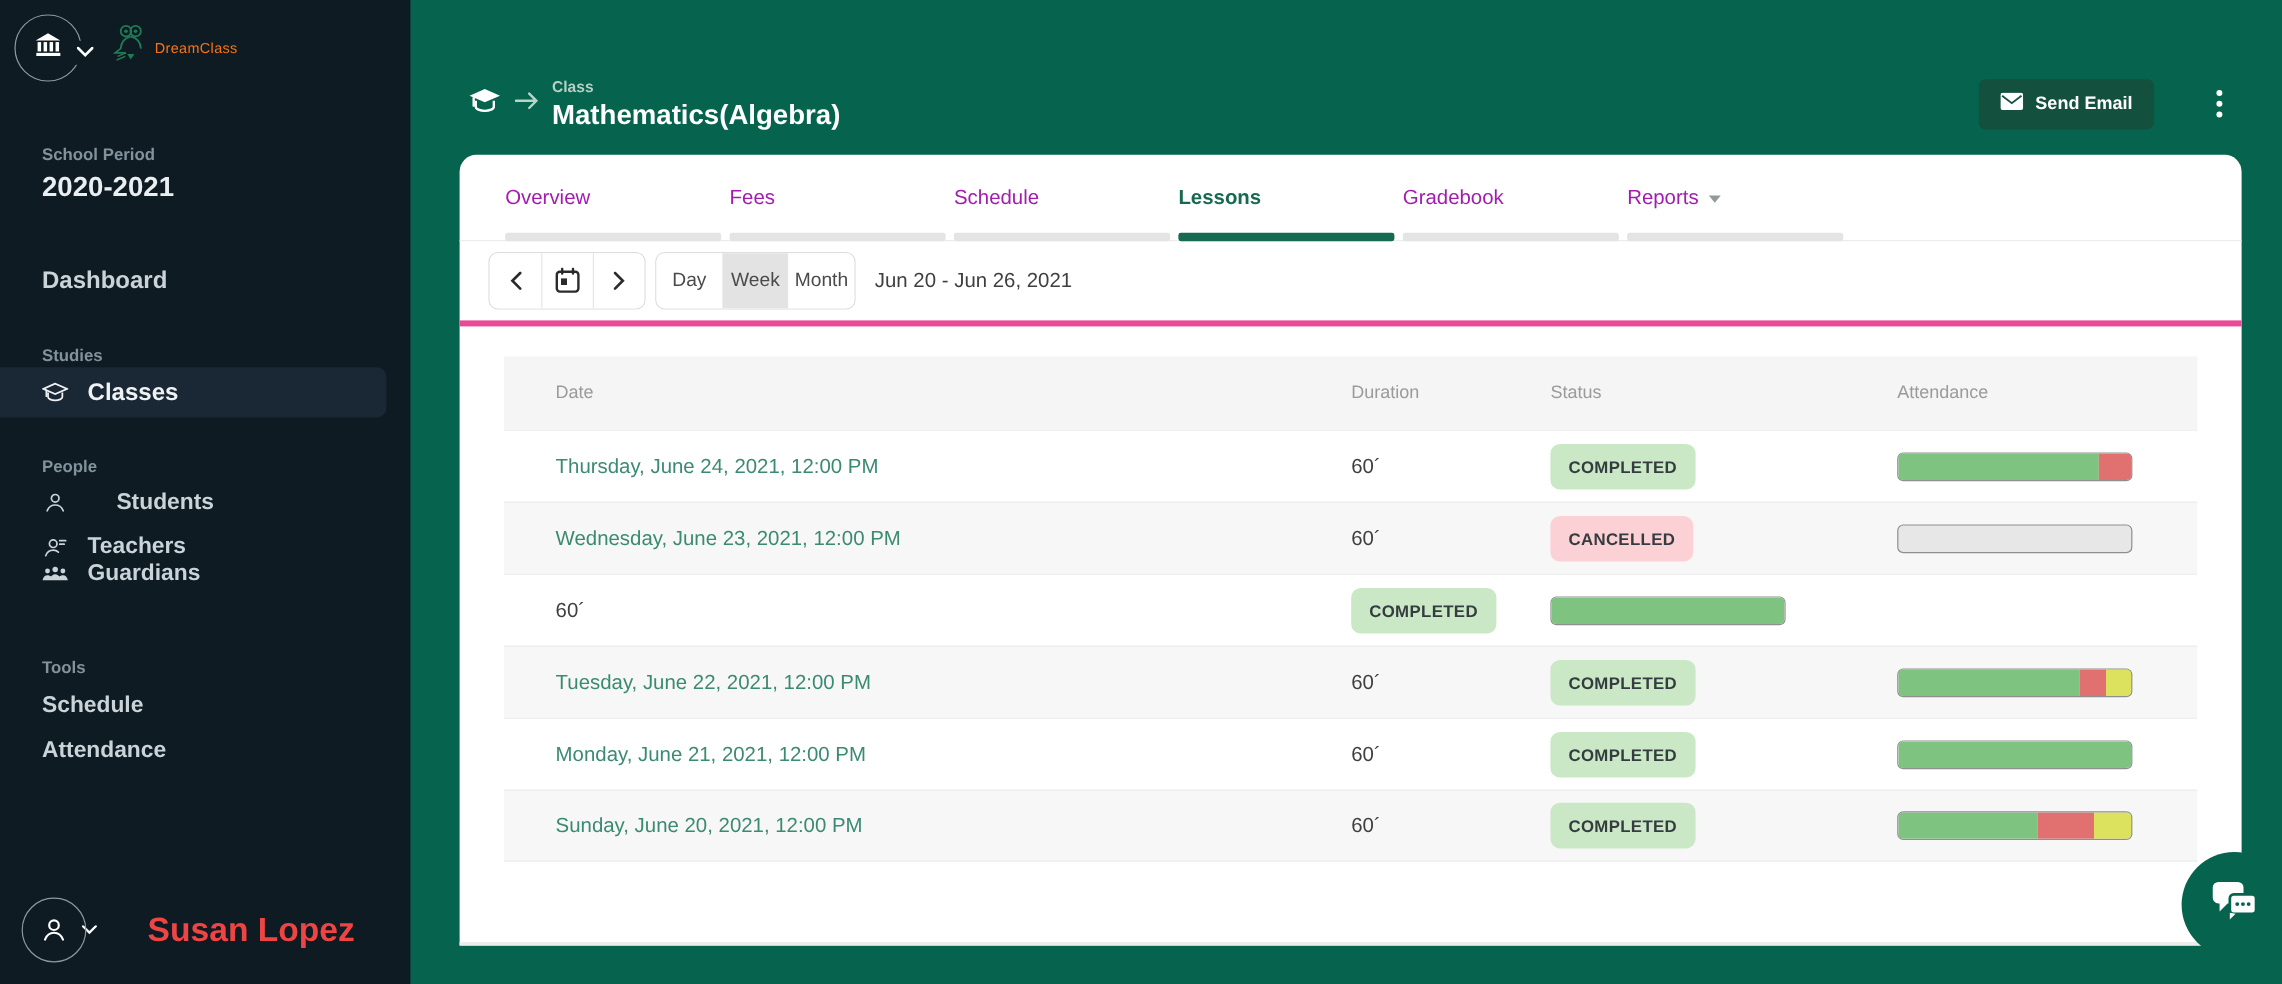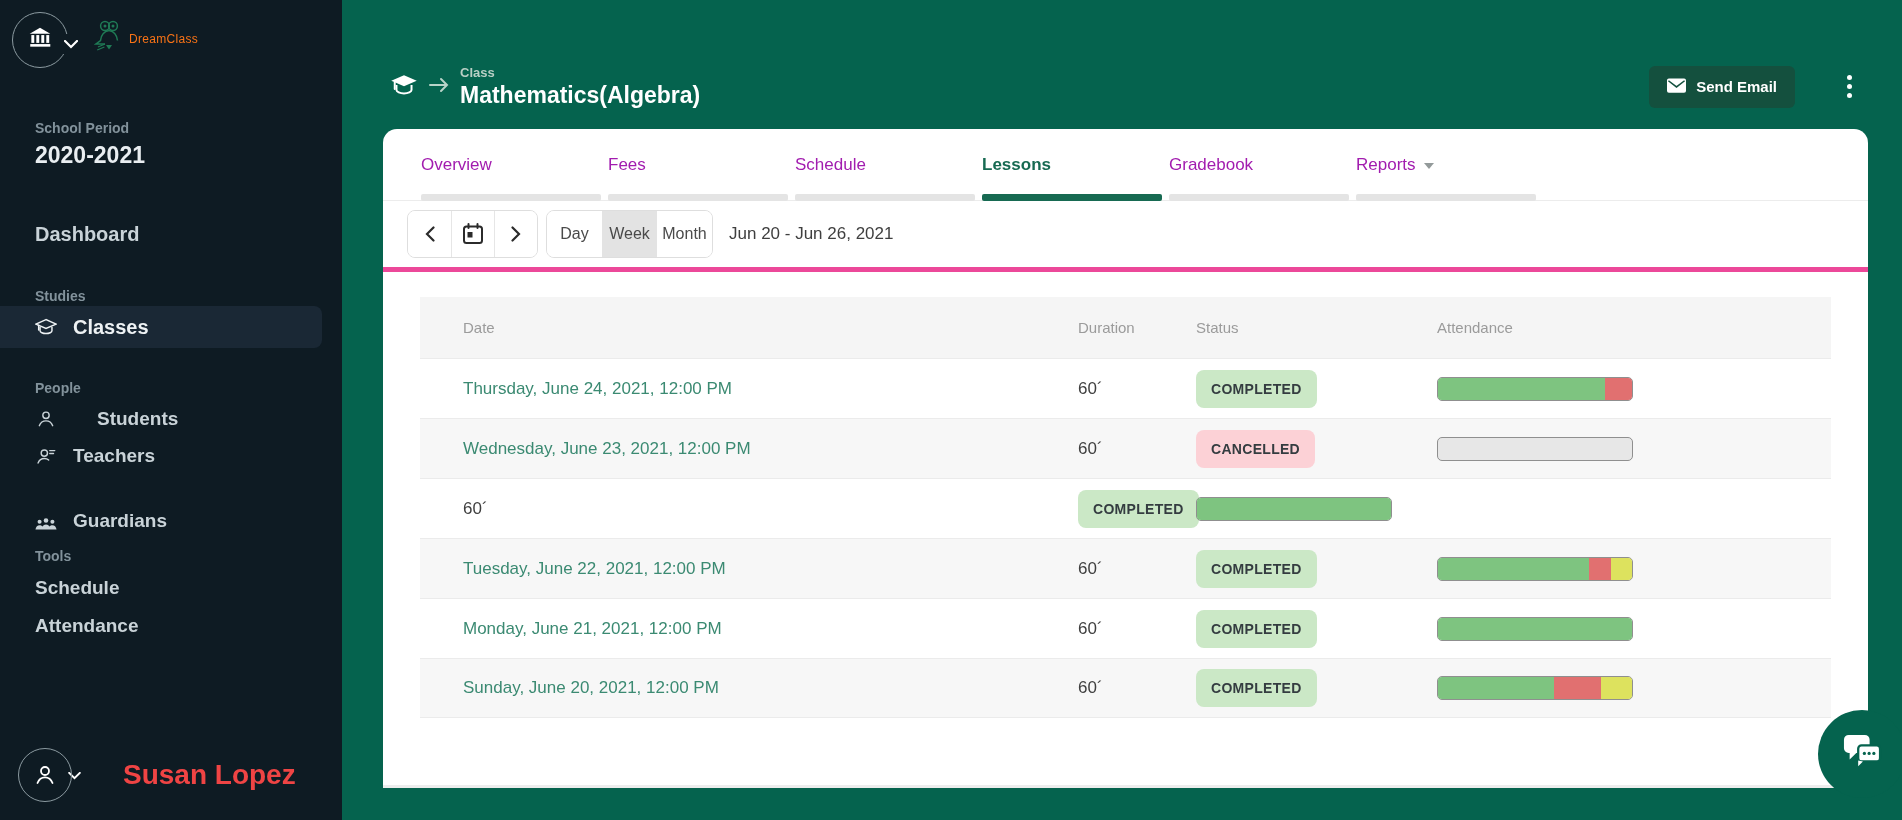--- a/index.html
+++ b/index.html
@@ -23,21 +23,21 @@
                font-size:19px; font-weight:bold; color:#c9d3d8; cursor:pointer; white-space:nowrap; }
   .side-label { position:absolute; left:35px; font-size:14px; font-weight:bold; color:#82929b; }
 
   .item-dashboard { top:223px; font-size:20px; }
   .label-studies { top:288px; }
   .item-classes { top:306px; left:0; width:322px; height:42px; background:#1a2835; border-radius:0 8px 8px 0;
                   padding-left:35px; color:#eef2f4; font-size:20px; }
   .label-people { top:380px; }
   .item-students { top:408px;gap:40px; }
   .item-teachers { top:445px; }
-  .item-guardians { top:510px;align-items:flex-end; }
+  .item-guardians { top:467px; }
   .label-tools { top:548px; }
   .item-schedule { top:577px; }
   .item-attendance { top:615px; }
 
   .user-row { position:absolute; top:748px; left:18px; display:flex; align-items:center; cursor:pointer; }
   .user-avatar { width:54px; height:54px; border:1px solid #8b9aa0; border-radius:50%;
                  display:flex; align-items:center; justify-content:center; position:relative; }
   .user-chevron { margin-left:-6px; background:#0e1b23; padding:1px 2px; }
   .user-name { margin-left:40px; font-size:28px; font-weight:bold; color:#ef4444; }
 
@@ -79,21 +79,21 @@
   .nav-btn { width:43px; display:flex; align-items:center; justify-content:center; cursor:pointer; background:#fff; border:none; }
   .nav-btn + .nav-btn { border-left:1px solid #e6e6e6; }
   .seg-group { display:flex; height:48px; border:1px solid #dedede; border-radius:8px; overflow:hidden; margin-left:8px; }
   .seg-btn { width:55px; display:flex; align-items:center; justify-content:center; font-size:16px; color:#4a4a4a;
              background:#fff; border:none; cursor:pointer; font-family:inherit; }
   .seg-btn.selected { background:#e3e3e3; }
   .range { margin-left:16px; font-size:17px; color:#3f3f3f; }
 
   
   .table { margin:25px 37px 0; }
-  .thead, .trow { display:grid; grid-template-columns:615px 118px 241px 1fr; align-items:center; padding-left:43px; }
+  .thead, .trow { display:grid; grid-template-columns:615px 118px 241px 1fr; align-items:center; padding-left:43px;gap:48px; }
   .thead { height:61px; background:#f5f5f5; color:#9b9b9b; font-size:15px; }
   .trow { height:60px; border-top:1px solid #ebebeb; font-size:17px; background:#fff; }
   .trow:last-child { border-bottom:1px solid #ebebeb; }
   .trow.alt { background:#f7f7f7; }
   .date-link { color:#3b8a72; cursor:pointer; }
   .duration { color:#3f3f3f; }
   .badge { display:inline-block; justify-self:start; padding:11px 15px; border-radius:8px;
            font-size:14px; font-weight:bold; color:#343c40; letter-spacing:.3px; }
   .badge.completed { background:#cbe8c6; }
   .badge.cancelled { background:#fcd1d6;text-align:right; }

